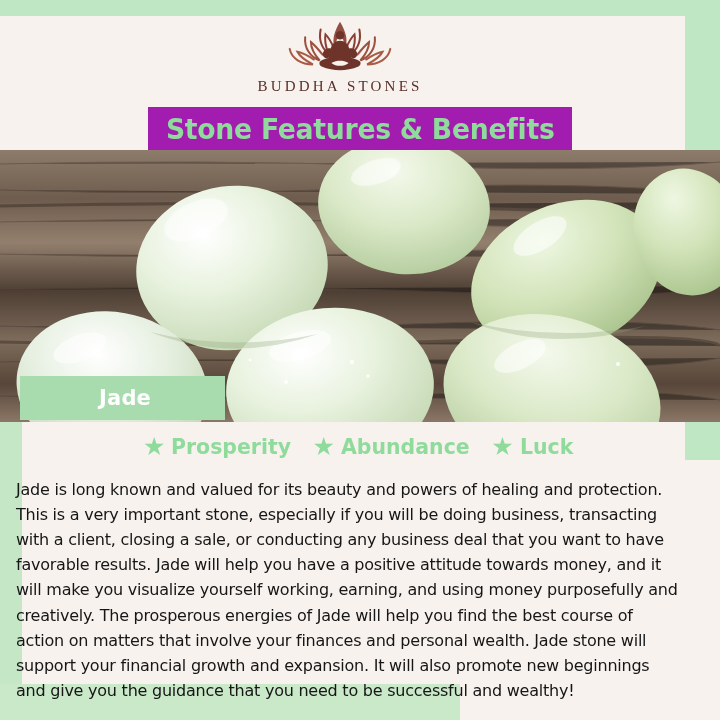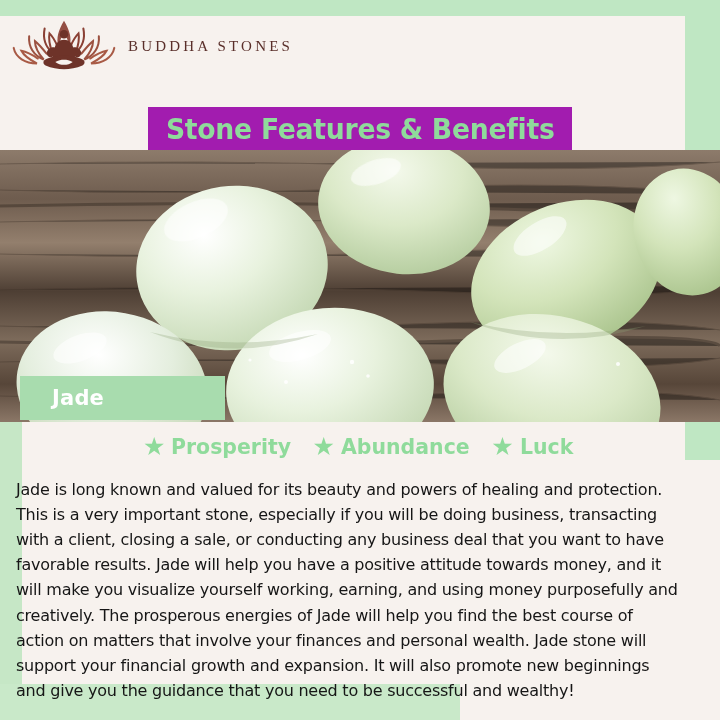--- a/index.html
+++ b/index.html
@@ -61,24 +61,25 @@
     top: 16px;
     width: 685px;
     height: 690px;
     background: #f7f2ee;
   }
 
   
   .logo-wrap {
     position: absolute;
     left: 0;
-    top: 0;
+    top: 16px;
     width: 680px;
     height: 90px;
     display: flex;
+    flex-direction: column;
     align-items: center;
     justify-content: flex-start;
   }
   .logo-mark {
     width: 128px;
     height: 60px;
     display: block;
   }
   .logo-text {
     margin-top: 2px;
@@ -128,21 +129,21 @@
     position: absolute;
     left: 20px;
     top: 376px;
     width: 205px;
     height: 44px;
     background: #a8dcae;
     display: flex;
     align-items: center;
   }
   .jade-label {
-    margin-left: 32px;
+    margin-left: 79px;
     font-family: "DejaVu Sans", sans-serif;
     font-size: 21px;
     font-weight: bold;
     color: #ffffff;
     letter-spacing: 0.2px;
   }
 
   
   .benefits {
     position: absolute;

